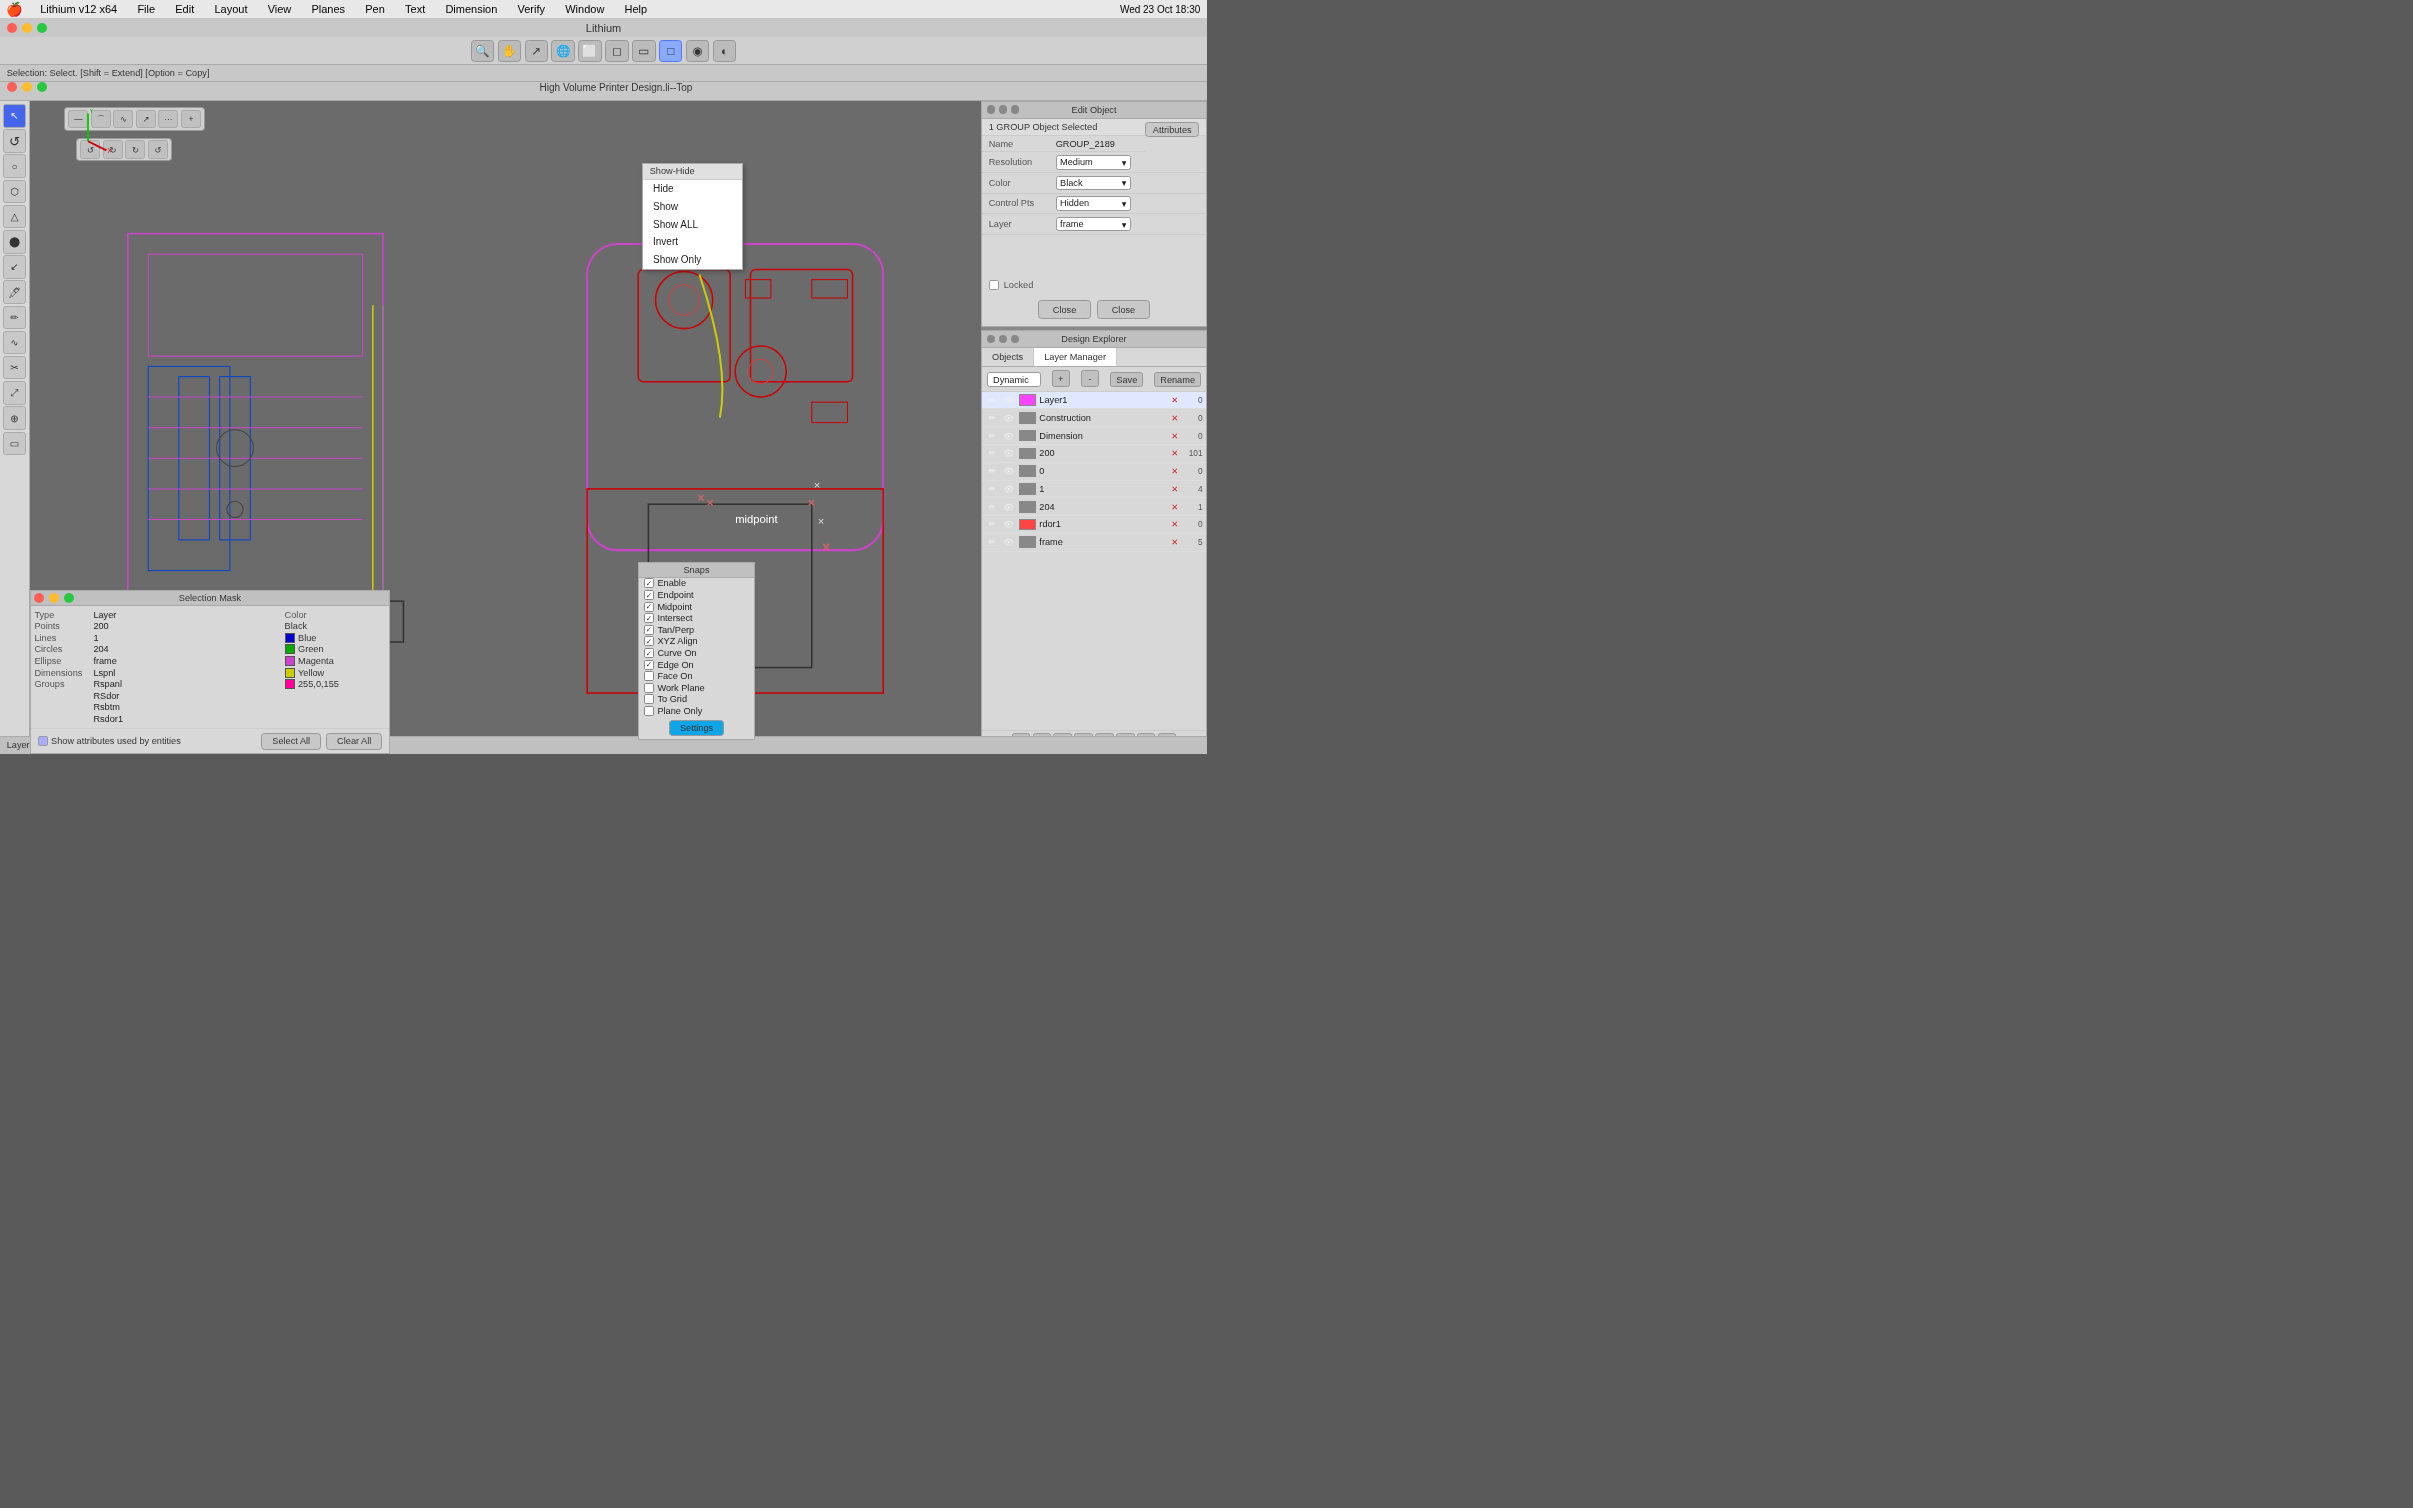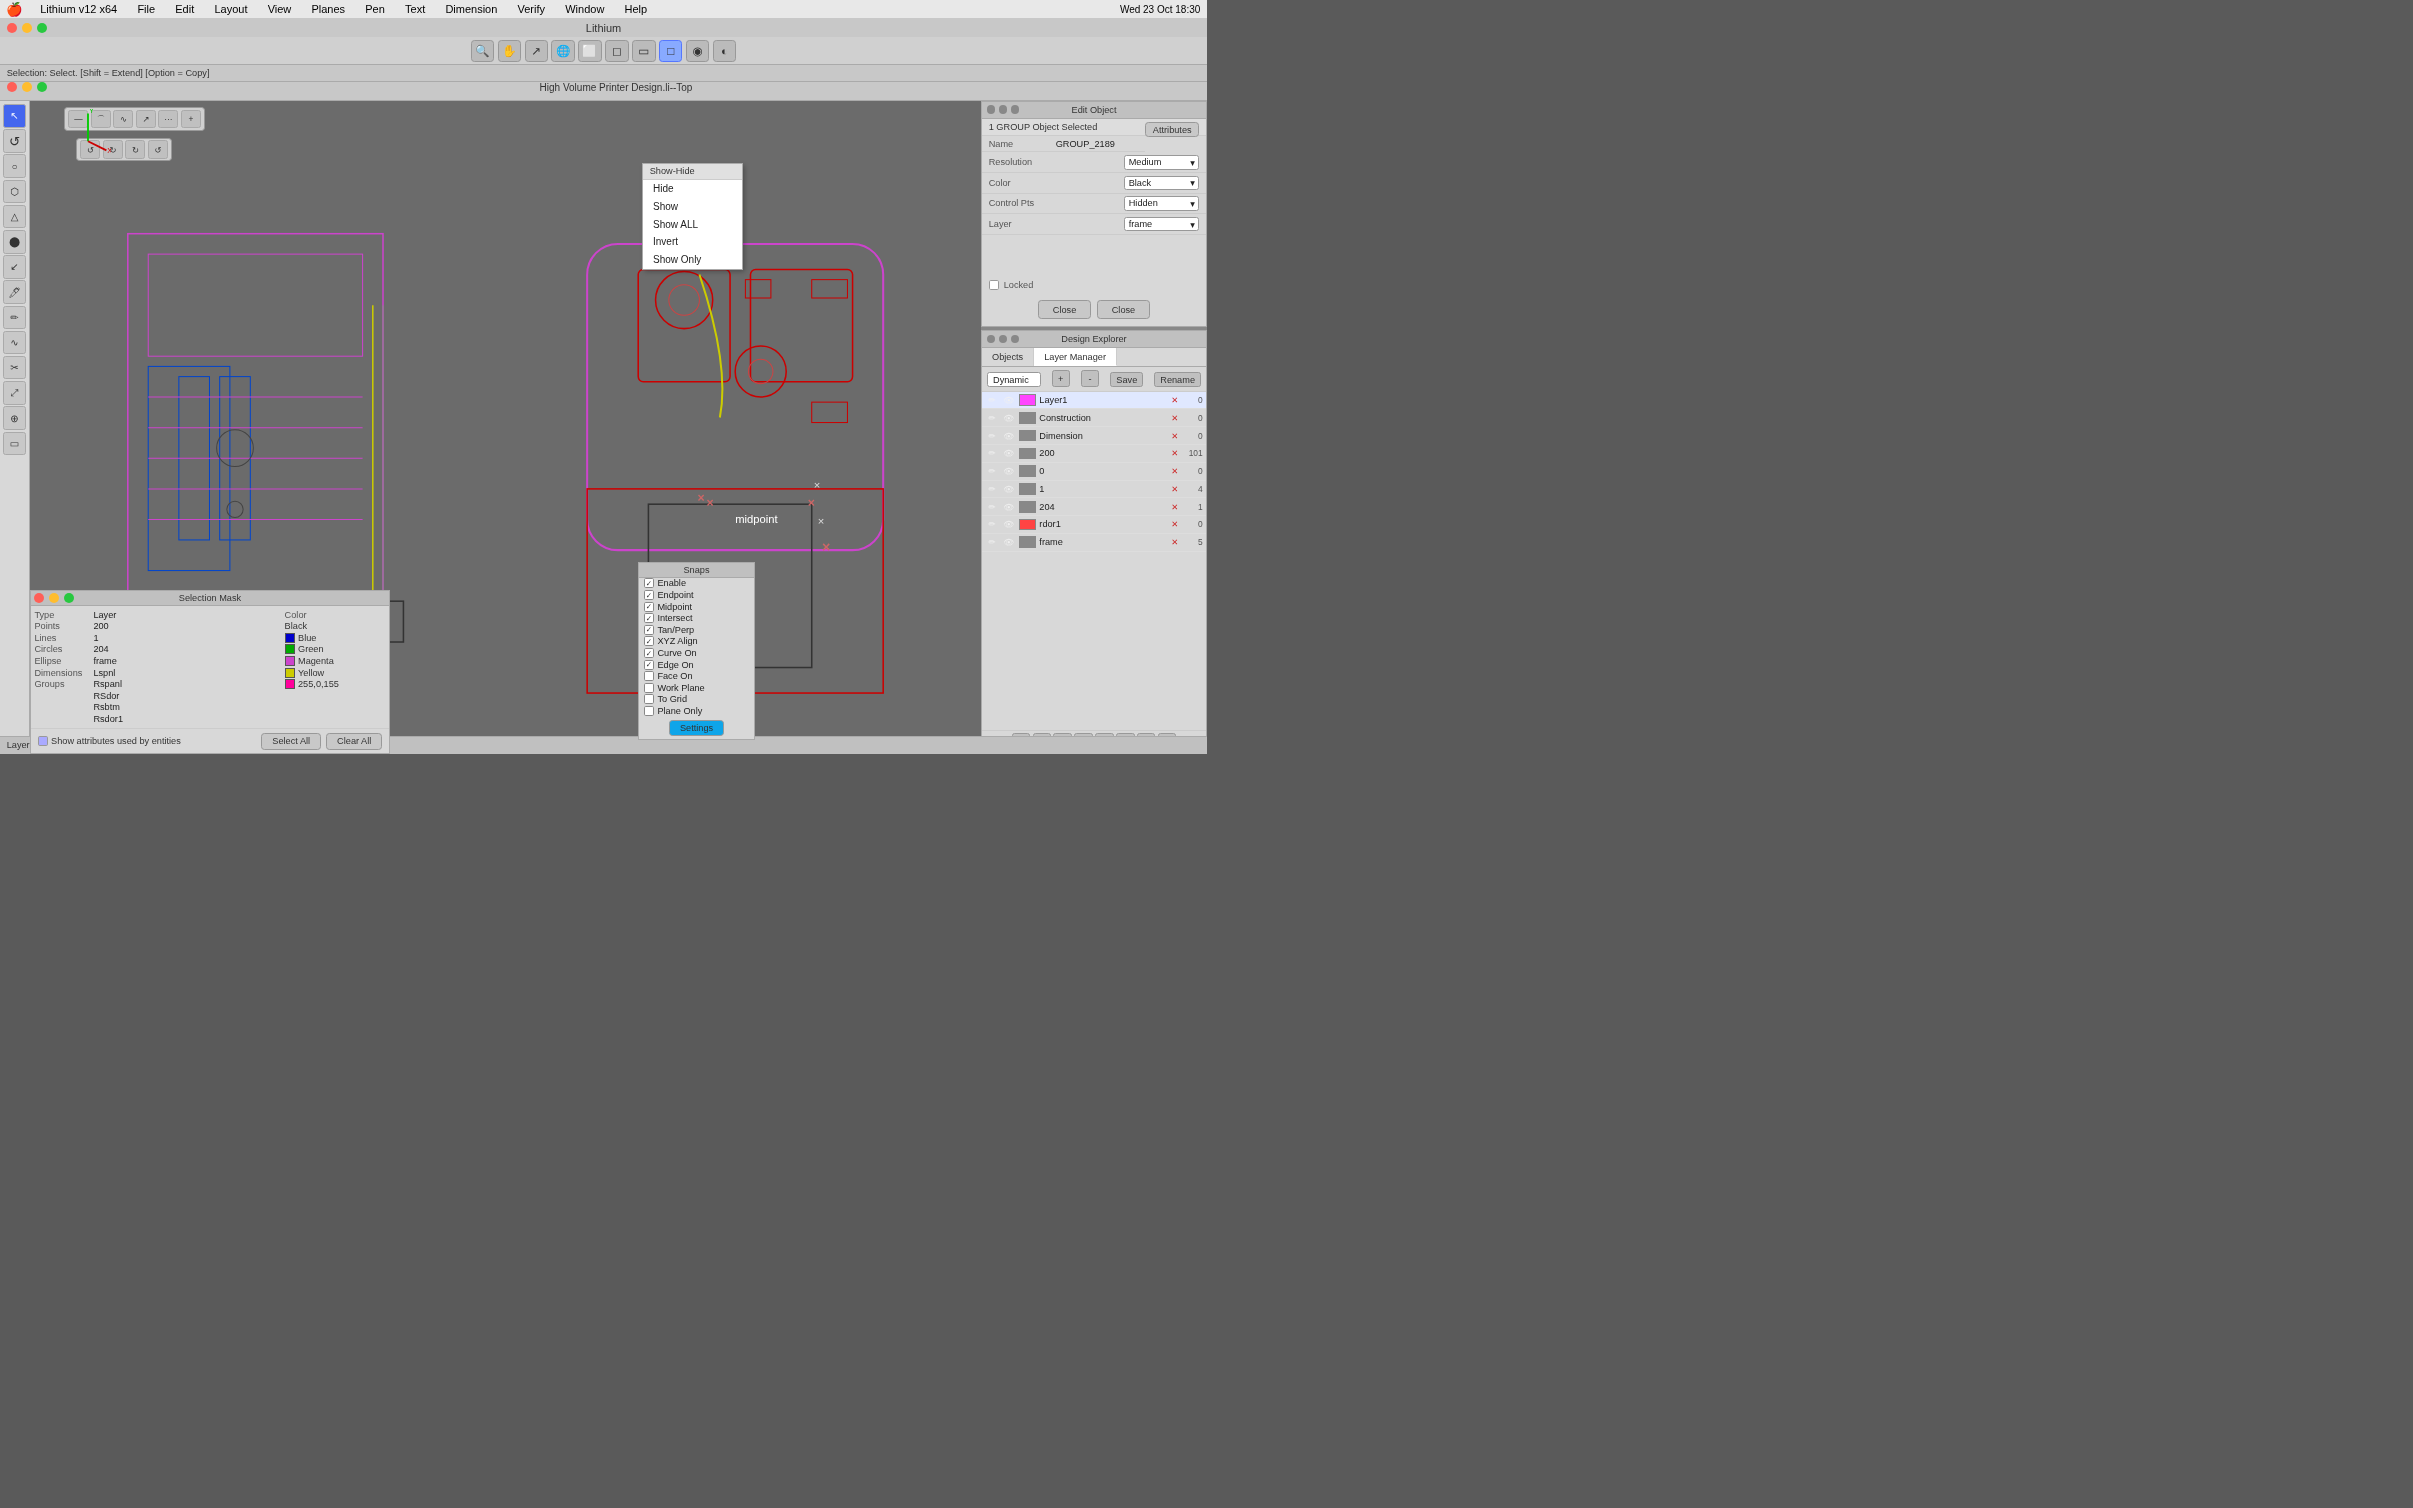--- a/index.html
+++ b/index.html
@@ -250,21 +250,20 @@
       color: #333;
       cursor: pointer;
       float: right;
     }
 
     .panel-row {
       display: flex;
       align-items: center;
       padding: 2.5px 6.7px;
       border-bottom: 0.8px solid #ccc;
-      justify-content: space-between;
     }
     .panel-label {
       width: 67px;
       color: #555;
       font-size: 9.2px;
     }
     .panel-value {
       flex: 1;
       color: #222;
       font-size: 9.2px;

